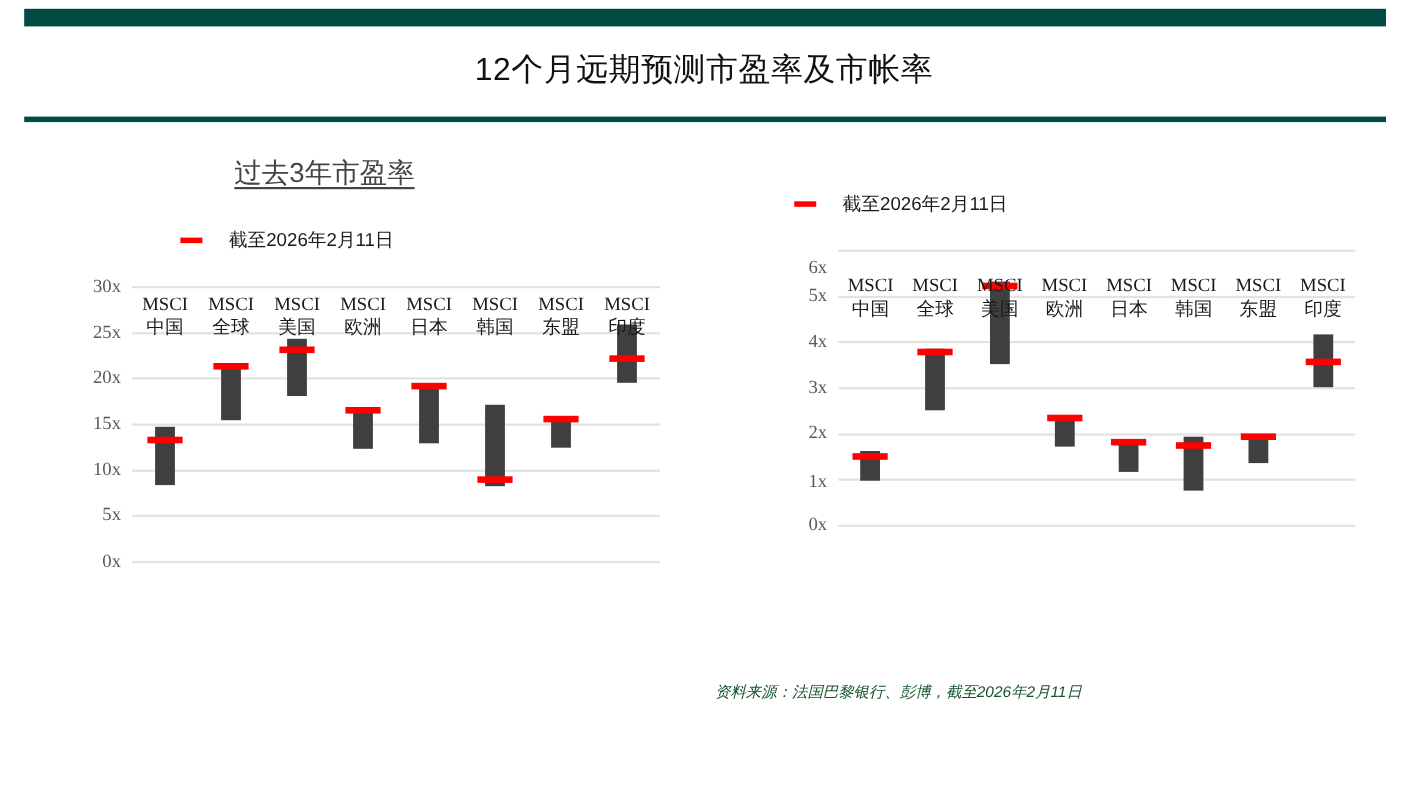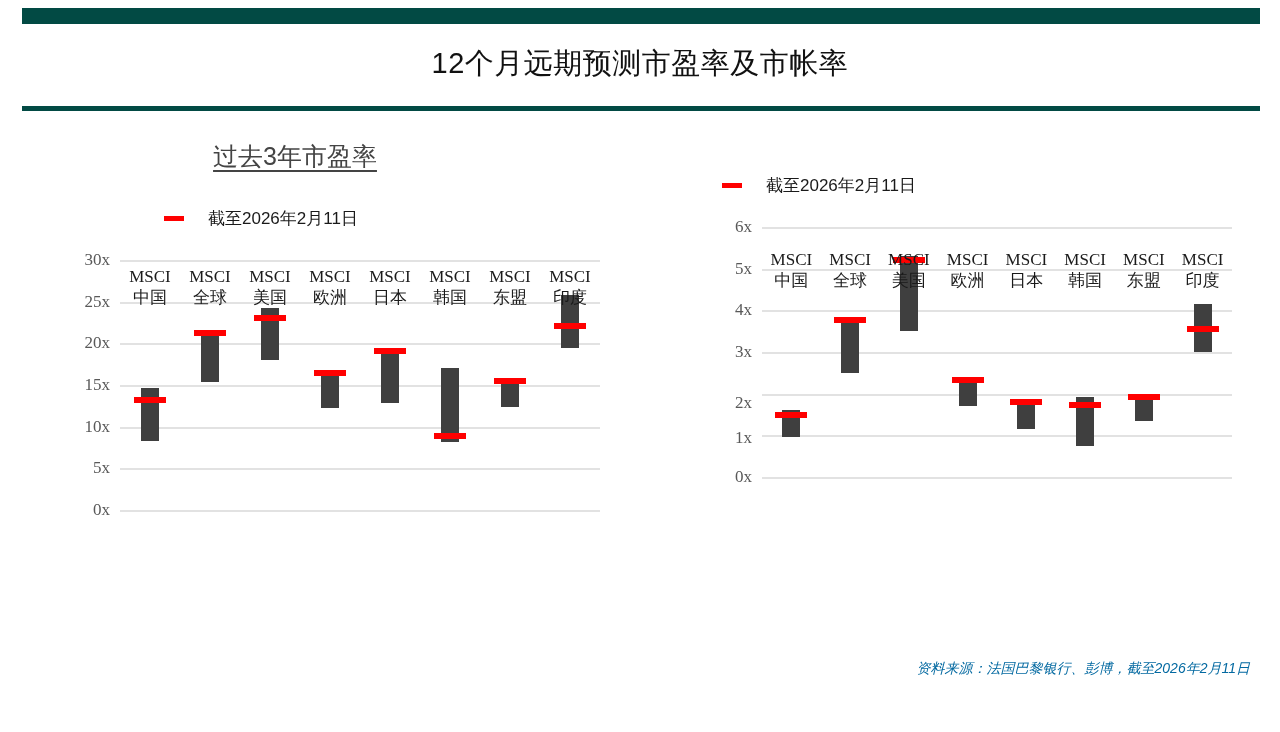--- a/index.html
+++ b/index.html
@@ -97,24 +97,24 @@
     font-size: 17px; color: #1a1a1a; white-space: nowrap;
     font-family: "Liberation Serif", "DejaVu Serif", serif;
   }
   .xlabel .l2 {
     display: block;
     font-family: "Liberation Sans", "DejaVu Sans", sans-serif;
     font-size: 17px;
   }
 
   .source {
-    position: absolute; left: 650px; top: 660px; width: 600px;
-    text-align: right;
-    font-family: "Liberation Sans", "DejaVu Sans", sans-serif;
-    font-style: italic; font-size: 14px; color: #0369a1;
+    position: absolute; left: 650px; top: 621px; width: 600px;
+    text-align: left;
+    font-family: "Liberation Sans", "DejaVu Sans", sans-serif;
+    font-style: italic; font-size: 14px; color: #14532d;
   }
 </style>
 </head>
 <body>
 
 <div id="slide">
 
   <div class="top-bar"></div>
 
   <div class="slide-title">12个月远期预测市盈率及市帐率</div>
@@ -196,29 +196,29 @@
       <span class="legend-swatch"></span>
       <span>截至2026年2月11日</span>
     </div>
     <div class="plot-wrap">
       <div class="plot" id="plot-pb">
           <div class="gridline" style="top: 250px;"></div>
           <div class="ytick" style="top: 250px;">0x</div>
           <div class="gridline" style="top: 208.333px;"></div>
           <div class="ytick" style="top: 211px;">1x</div>
           <div class="gridline" style="top: 166.667px;"></div>
-          <div class="ytick" style="top: 176px;">2x</div>
+          <div class="ytick" style="top: 166px;">2x</div>
           <div class="gridline" style="top: 125px;"></div>
           <div class="ytick" style="top: 125px;">3x</div>
           <div class="gridline" style="top: 83.3333px;"></div>
           <div class="ytick" style="top: 83.3333px;">4x</div>
           <div class="gridline" style="top: 41.6667px;"></div>
           <div class="ytick" style="top: 41.6667px;">5x</div>
           <div class="gridline" style="top: 0px;"></div>
-          <div class="ytick" style="top: 0px;">6x</div>
+          <div class="ytick" style="top: 16px;">6x</div>
           <div class="series">
             <div class="bar-slot" style="left: 0%; width: 12.5%;">
               <div class="bar" style="top: 183.333px; height: 27.0833px;"></div>
               <div class="marker" style="left: 50%; top: 188.333px;"></div>
             </div>
             <div class="bar-slot" style="left: 12.5%; width: 12.5%;">
               <div class="bar" style="top: 89.5833px; height: 56.25px;"></div>
               <div class="marker" style="left: 50%; top: 92.5px;"></div>
             </div>
             <div class="bar-slot" style="left: 25%; width: 12.5%;">

